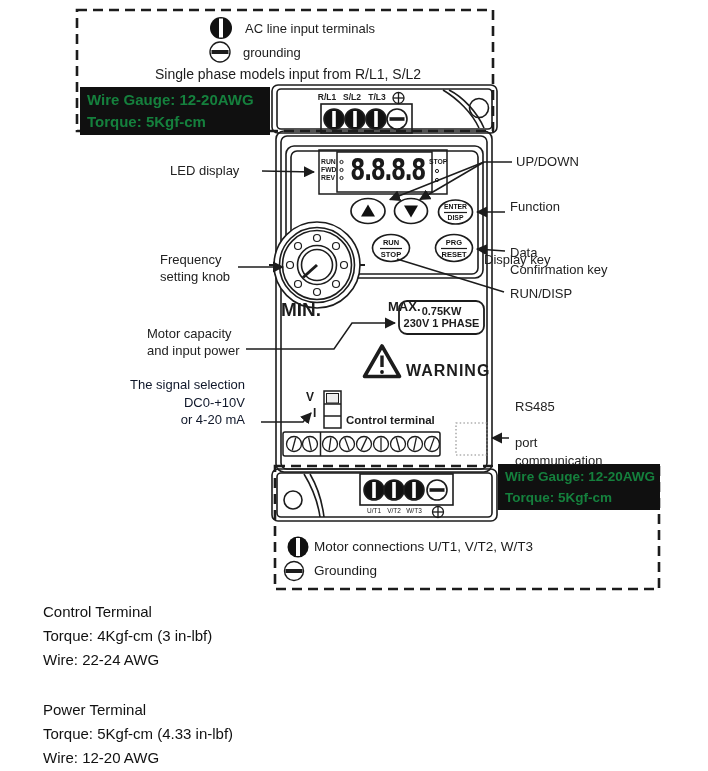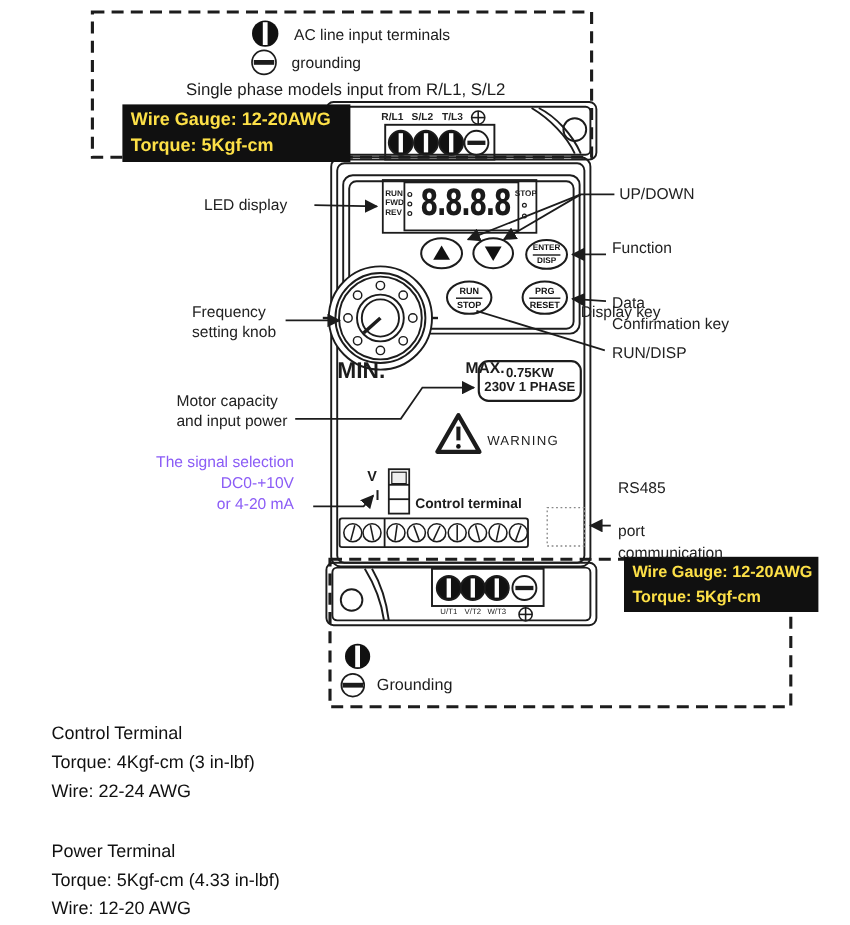--- a/index.html
+++ b/index.html
@@ -2,29 +2,29 @@
 <html><head>
 <meta charset="utf-8">
 <style>
   html,body{margin:0;padding:0;background:#fff;}
   #stage{position:relative;width:708px;height:771px;background:#fff;overflow:hidden;
          font-family:"Liberation Sans",sans-serif;color:#1c1c1c;}
   #lineart{position:absolute;left:0;top:0;}
   .t{position:absolute;white-space:nowrap;}
   .fs13{font-size:13px;line-height:16px;}
   .fs14{font-size:14px;line-height:17px;}
-  .blackbox{position:absolute;background:#101010;color:#fde047;font-weight:bold;margin-left:22px;}
+  .blackbox{position:absolute;background:#101010;color:#15803d;font-weight:bold;}
   .blackbox div{padding-left:7px;}
   .tiny{font-weight:bold;line-height:8px;}
   .btn-txt{position:absolute;text-align:center;font-weight:bold;color:#111;}
   .termlab{position:absolute;font-size:6.5px;color:#222;text-align:center;width:24px;}
   .toplab{position:absolute;font-size:8.5px;font-weight:bold;color:#222;text-align:center;width:28px;}
   .leftlab{color:#222;}
   .sigblock{position:absolute;left:103px;top:376px;width:142px;text-align:right;
-            font-size:13px;line-height:17.5px;color:#8b5cf6;}
+            font-size:13px;line-height:17.5px;color:#0f172a;}
   .footer{position:absolute;left:43px;font-size:15px;color:#111;}
 </style>
 </head>
 <body>
 
 <div id="stage">
 
 <svg id="lineart" width="708" height="771" viewBox="0 0 708 771" fill="none" stroke="#1c1c1c" stroke-width="1.6">
   <defs>
     <marker id="arr" viewBox="0 0 10 10" refX="9" refY="5" markerWidth="7.5" markerHeight="7.5" orient="auto-start-reverse">
@@ -246,21 +246,21 @@
 <div class="btn-txt" style="left:373px;top:250px;width:36px;font-size:7.5px;">STOP</div>
 <div class="btn-txt" style="left:436px;top:237.5px;width:36px;font-size:7.5px;">PRG</div>
 <div class="btn-txt" style="left:436px;top:250px;width:36px;font-size:7.5px;">RESET</div>
 
 <div class="t" style="left:281px;top:299px;font-size:19px;font-weight:bold;">MIN.</div>
 <div class="t" style="left:340px;top:299px;font-size:13px;font-weight:bold;padding-left:48px;">MAX.</div>
 
 <div class="t" style="left:399px;top:305px;width:85px;text-align:center;font-size:11px;font-weight:bold;">0.75KW</div>
 <div class="t" style="left:399px;top:317px;width:85px;text-align:center;font-size:11px;font-weight:bold;">230V 1 PHASE</div>
 
-<div class="t" style="left:406px;top:362px;font-size:11px;font-weight:normal;letter-spacing:1px;">WARNING</div>
+<div class="t" style="left:406px;top:362px;font-size:16px;font-weight:bold;letter-spacing:1px;">WARNING</div>
 
 <div class="t" style="left:306px;top:390px;font-size:12px;font-weight:bold;">V</div>
 <div class="t" style="left:313px;top:406px;font-size:12px;font-weight:bold;">I</div>
 <div class="t" style="left:346px;top:414px;font-size:11.5px;font-weight:bold;">Control terminal</div>
 
 <div class="termlab" style="left:362px;top:507px;">U/T1</div>
 <div class="termlab" style="left:382px;top:507px;">V/T2</div>
 <div class="termlab" style="left:402px;top:507px;">W/T3</div>
 
 <div class="t fs13 leftlab" style="left:170px;top:163px;">LED display</div>
@@ -277,20 +277,21 @@
 <div class="t fs13 leftlab" style="left:516px;top:154px;">UP/DOWN</div>
 <div class="t fs13 leftlab" style="left:510px;top:199px;">Function</div>
 <div class="t fs13 leftlab" style="left:484px;top:216px;margin-top:36px;">Display key</div>
 <div class="t fs13 leftlab" style="left:510px;top:245px;">Data</div>
 <div class="t fs13 leftlab" style="left:510px;top:262px;">Confirmation key</div>
 <div class="t fs13 leftlab" style="left:510px;top:286px;">RUN/DISP</div>
 <div class="t fs13 leftlab" style="left:515px;top:399px;">RS485</div>
 <div class="t fs13 leftlab" style="left:515px;top:417px;margin-top:36px;">communication</div>
 <div class="t fs13 leftlab" style="left:515px;top:435px;">port</div>
 
+<div class="t" style="left:314px;top:539px;font-size:13.5px;">Motor connections U/T1, V/T2, W/T3</div>
 <div class="t" style="left:314px;top:563px;font-size:13.5px;">Grounding</div>
 
 <div class="footer" style="top:603px;">Control Terminal</div>
 <div class="footer" style="top:627px;">Torque: 4Kgf-cm (3 in-lbf)</div>
 <div class="footer" style="top:651px;">Wire: 22-24 AWG</div>
 <div class="footer" style="top:701px;">Power Terminal</div>
 <div class="footer" style="top:725px;">Torque: 5Kgf-cm (4.33 in-lbf)</div>
 <div class="footer" style="top:749px;">Wire: 12-20 AWG</div>
 
 </div>

